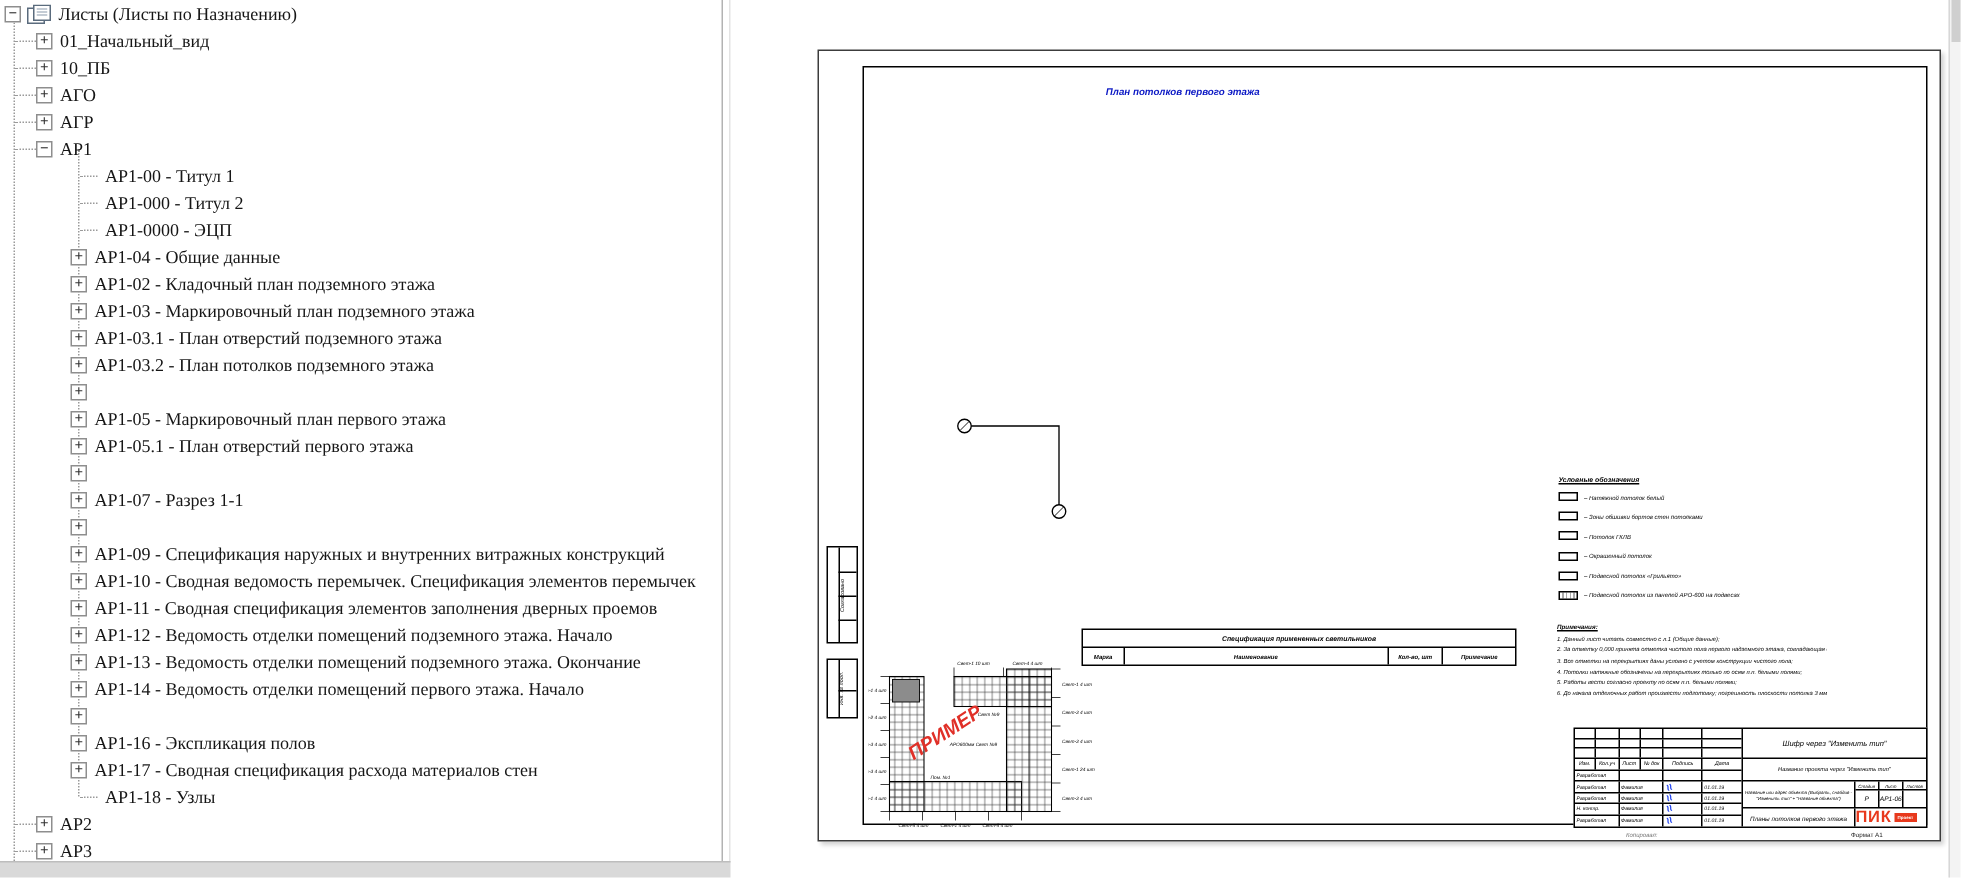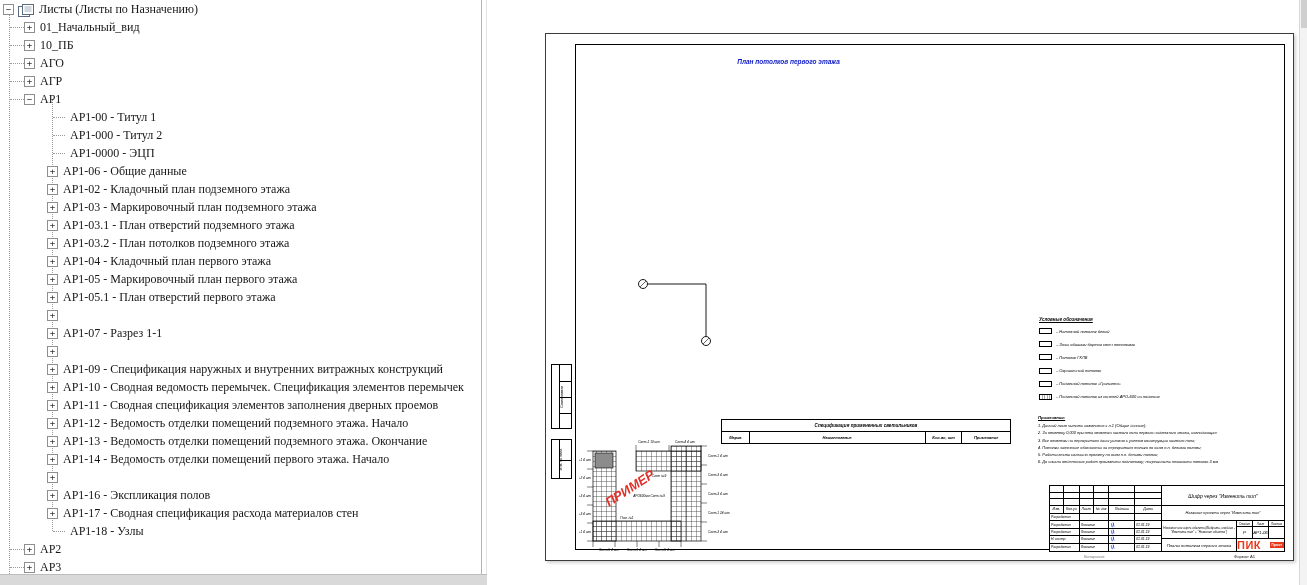--- a/index.html
+++ b/index.html
@@ -87,21 +87,21 @@
   .tb-obj { width:75px; border-right:0.8px solid #000; font-size:3px; font-style:italic; text-align:center;
             display:flex; align-items:center; justify-content:center; padding:1px; }
   .tb-stage { flex:1; display:flex; flex-direction:column; }
   .stage-head { height:6px; display:flex; border-bottom:0.8px solid #000; font-size:3px; font-style:italic; }
   .stage-head span, .stage-vals span { flex:1; border-right:0.8px solid #000; display:flex; align-items:center; justify-content:center; }
   .stage-head span:last-child, .stage-vals span:last-child { border-right:none; }
   .stage-vals { flex:1; display:flex; font-size:4.4px; font-style:italic; }
   .tb-bot { flex:1; display:flex; }
   .tb-name { width:75px; border-right:0.8px solid #000; font-size:4.2px; font-style:italic; text-align:center;
              display:flex; align-items:center; justify-content:center; }
-  .tb-logo { flex:1; display:flex; align-items:center; justify-content:space-between; }
+  .tb-logo { flex:1; display:flex; align-items:center; justify-content:flex-start; }
   .logo-text { color:#e8391d; font-weight:bold; font-size:11px; letter-spacing:0.5px; }
   .logo-badge { background:#e8391d; color:#fff; font-size:3px; padding:1px 2px; margin-left:2px; font-weight:bold; }
   .copied { left:538px; top:520px; font-size:4px; font-style:italic; color:#777; }
   .format { left:688px; top:520px; font-size:4.2px; color:#222; }
 </style>
 </head>
 <body>
 
 <div class="tree-panel">
   <div class="spine" id="spine1"></div>
@@ -159,21 +159,21 @@
   </div>
       <div class="row lvl2">
     <span class="stub leafstub"></span>
 
     <span class="label">АР1-0000 - ЭЦП</span>
   </div>
       <div class="row lvl2">
 
     <span class="exp">+</span>
 
-    <span class="label">АР1-06 - Общие данные</span>
+    <span class="label">АР1-04 - Общие данные</span>
   </div>
       <div class="row lvl2">
 
     <span class="exp">+</span>
 
     <span class="label">АР1-02 - Кладочный план подземного этажа</span>
   </div>
       <div class="row lvl2">
 
     <span class="exp">+</span>
@@ -189,21 +189,20 @@
       <div class="row lvl2">
 
     <span class="exp">+</span>
 
     <span class="label">АР1-03.2 - План потолков подземного этажа</span>
   </div>
       <div class="row lvl2">
 
     <span class="exp">+</span>
 
-    <span class="label">АР1-04 - Кладочный план первого этажа</span>
   </div>
       <div class="row lvl2">
 
     <span class="exp">+</span>
 
     <span class="label">АР1-05 - Маркировочный план первого этажа</span>
   </div>
       <div class="row lvl2">
 
     <span class="exp">+</span>

